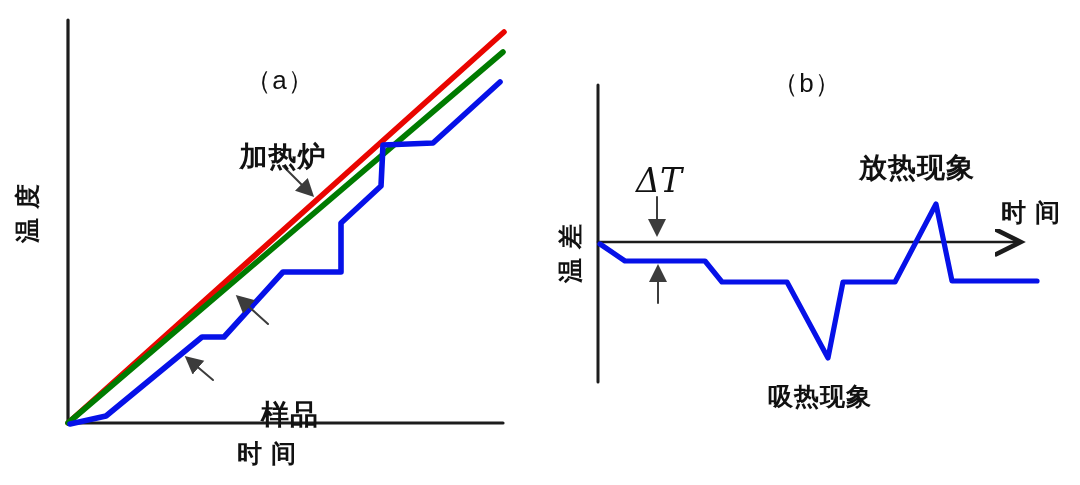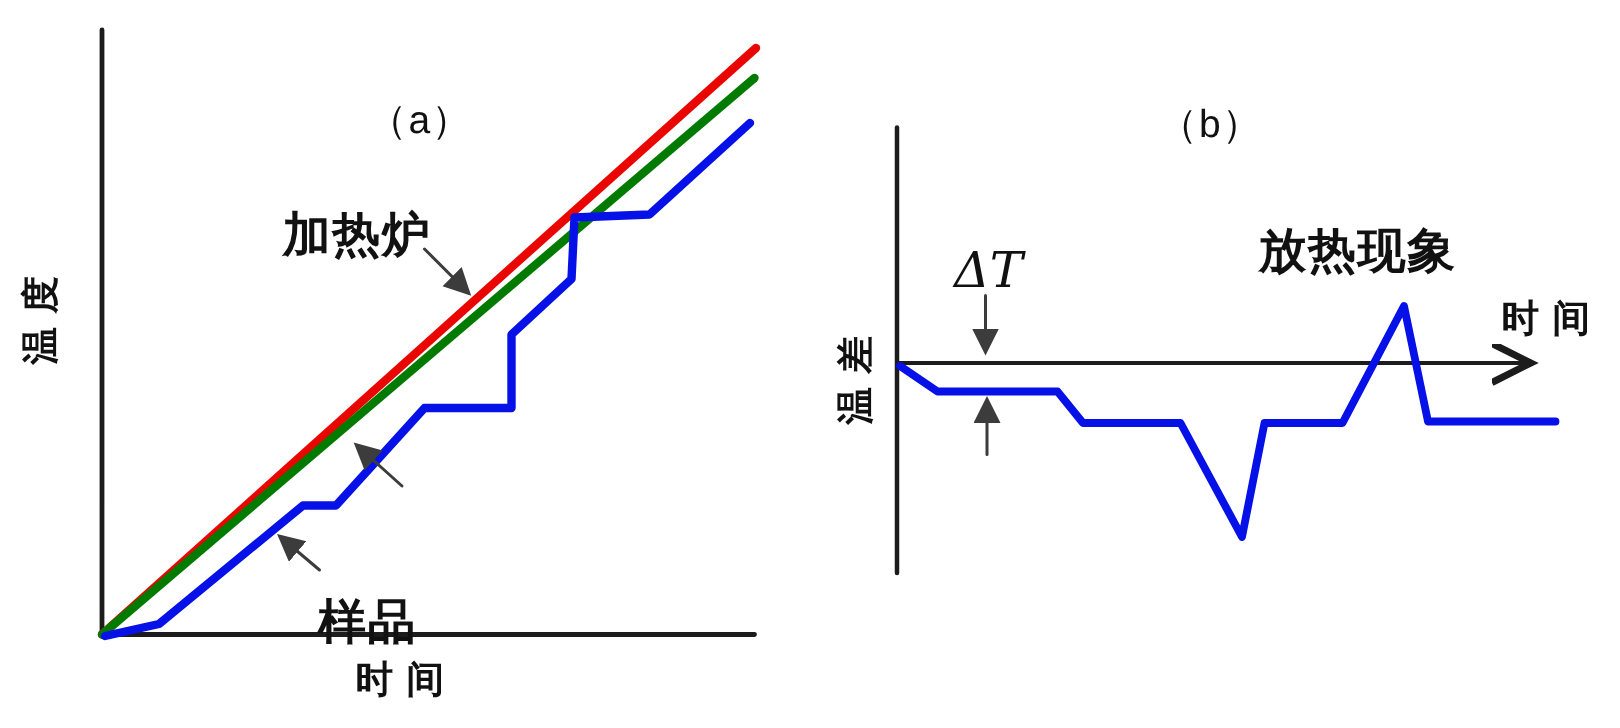--- a/index.html
+++ b/index.html
@@ -28,21 +28,21 @@
   }
   .lbl.rot { transform: translate(-50%, -50%) rotate(-90deg); }
   .lbl.title { font-weight: normal; font-size: 26px; }
   .lbl.math {
     font-family: "DejaVu Serif", "Liberation Serif", serif;
     font-style: italic;
     font-weight: normal;
     font-size: 33px;
     letter-spacing: 0;
   }
-  .lbl.small { font-size: 32px; }
+  .lbl.small { font-size: 28px; margin-left: 45px; }
 </style>
 </head>
 <body>
 
 <div id="stage">
 
   <svg id="scene" width="1080" height="485" viewBox="0 0 1080 485">
     <defs>
       <marker id="m-solid" markerWidth="10" markerHeight="10" refX="7.5" refY="4.5" orient="auto">
         <path d="M0,0 L9,4.5 L0,9 Z" fill="#3c3c3c"></path>
@@ -70,15 +70,16 @@
   <div class="lbl title" style="left:280px; top:80px;">（a）</div>
   <div class="lbl rot" style="left:27px; top:213px;">温 度</div>
   <div class="lbl" style="left:267px; top:453px;">时 间</div>
   <div class="lbl small" style="left:238px; top:157px;">加热炉</div>
   <div class="lbl small" style="left:245px; top:415px;">样品</div>
 
   <div class="lbl title" style="left:807px; top:83px;">（b）</div>
   <div class="lbl rot" style="left:570px; top:253px;">温 差</div>
   <div class="lbl" style="left:1031px; top:212px;">时 间</div>
   <div class="lbl math" style="left:659px; top:180px;">ΔT</div>
-  <div class="lbl small" style="left:905px; top:168px;">放热现象</div>
+  <div class="lbl small" style="left:872px; top:168px;">放热现象</div>
+  <div class="lbl" style="left:820px; top:396px;">吸热现象</div>
 
 </div>
 
 </body></html>

